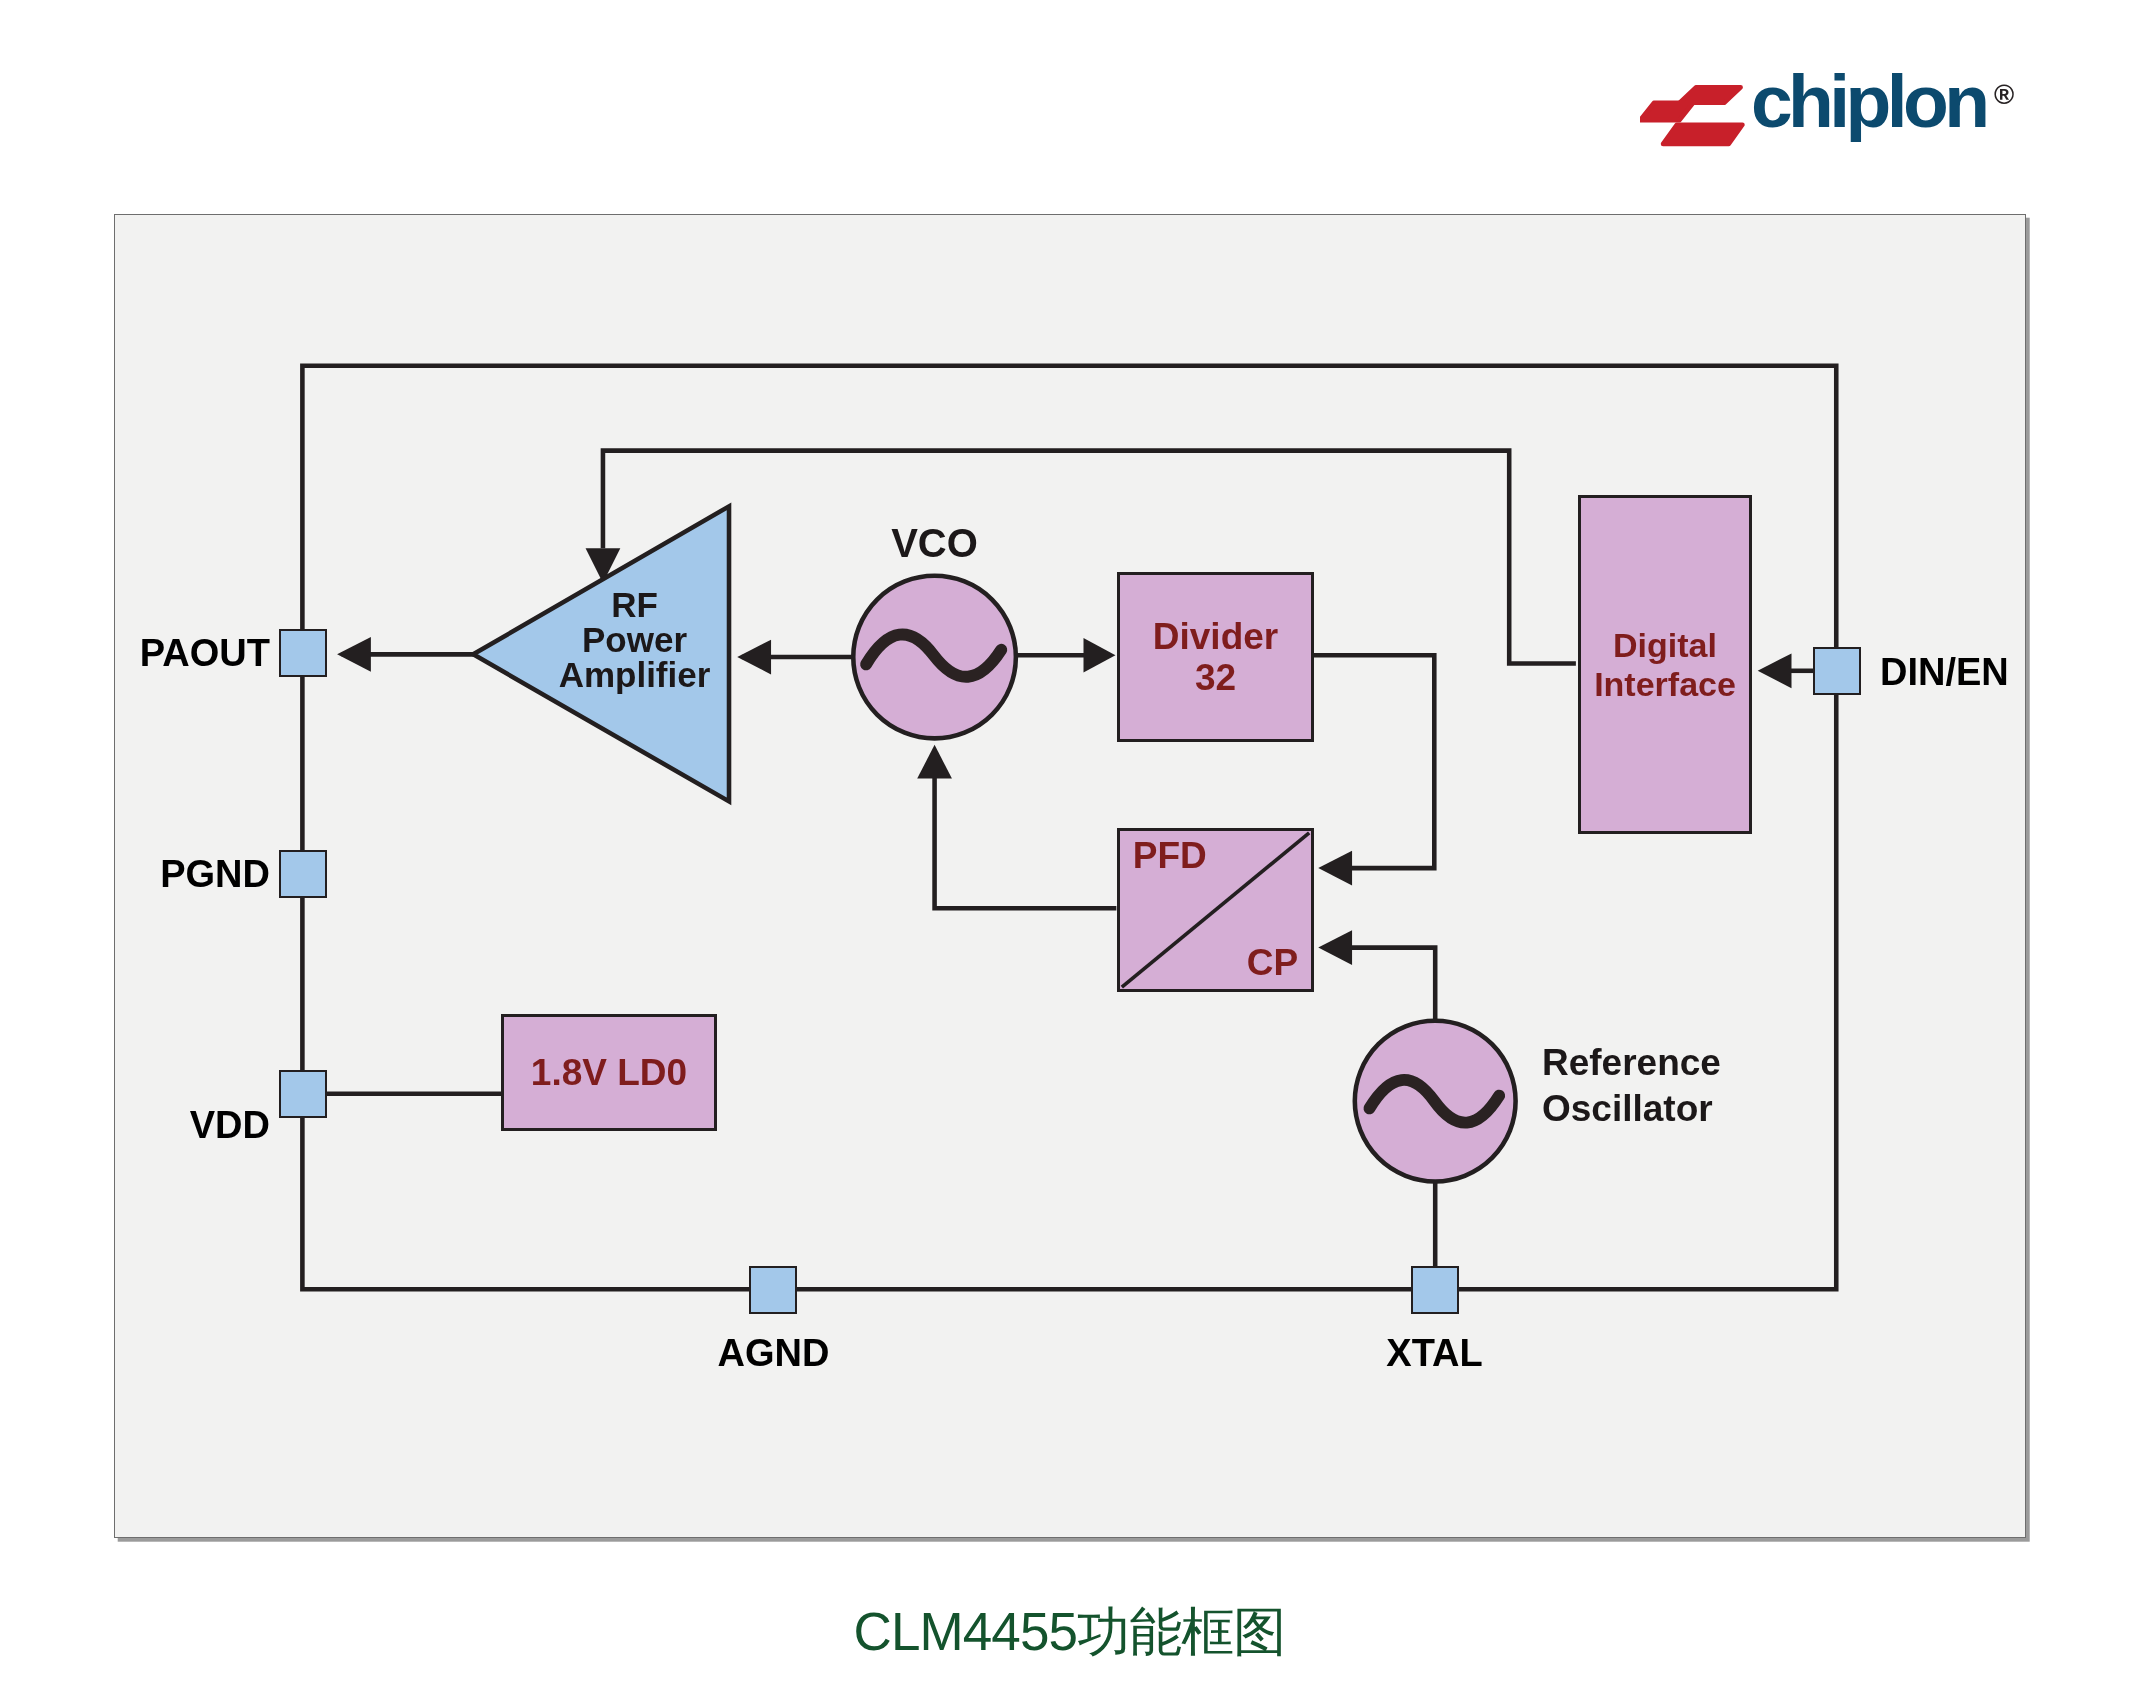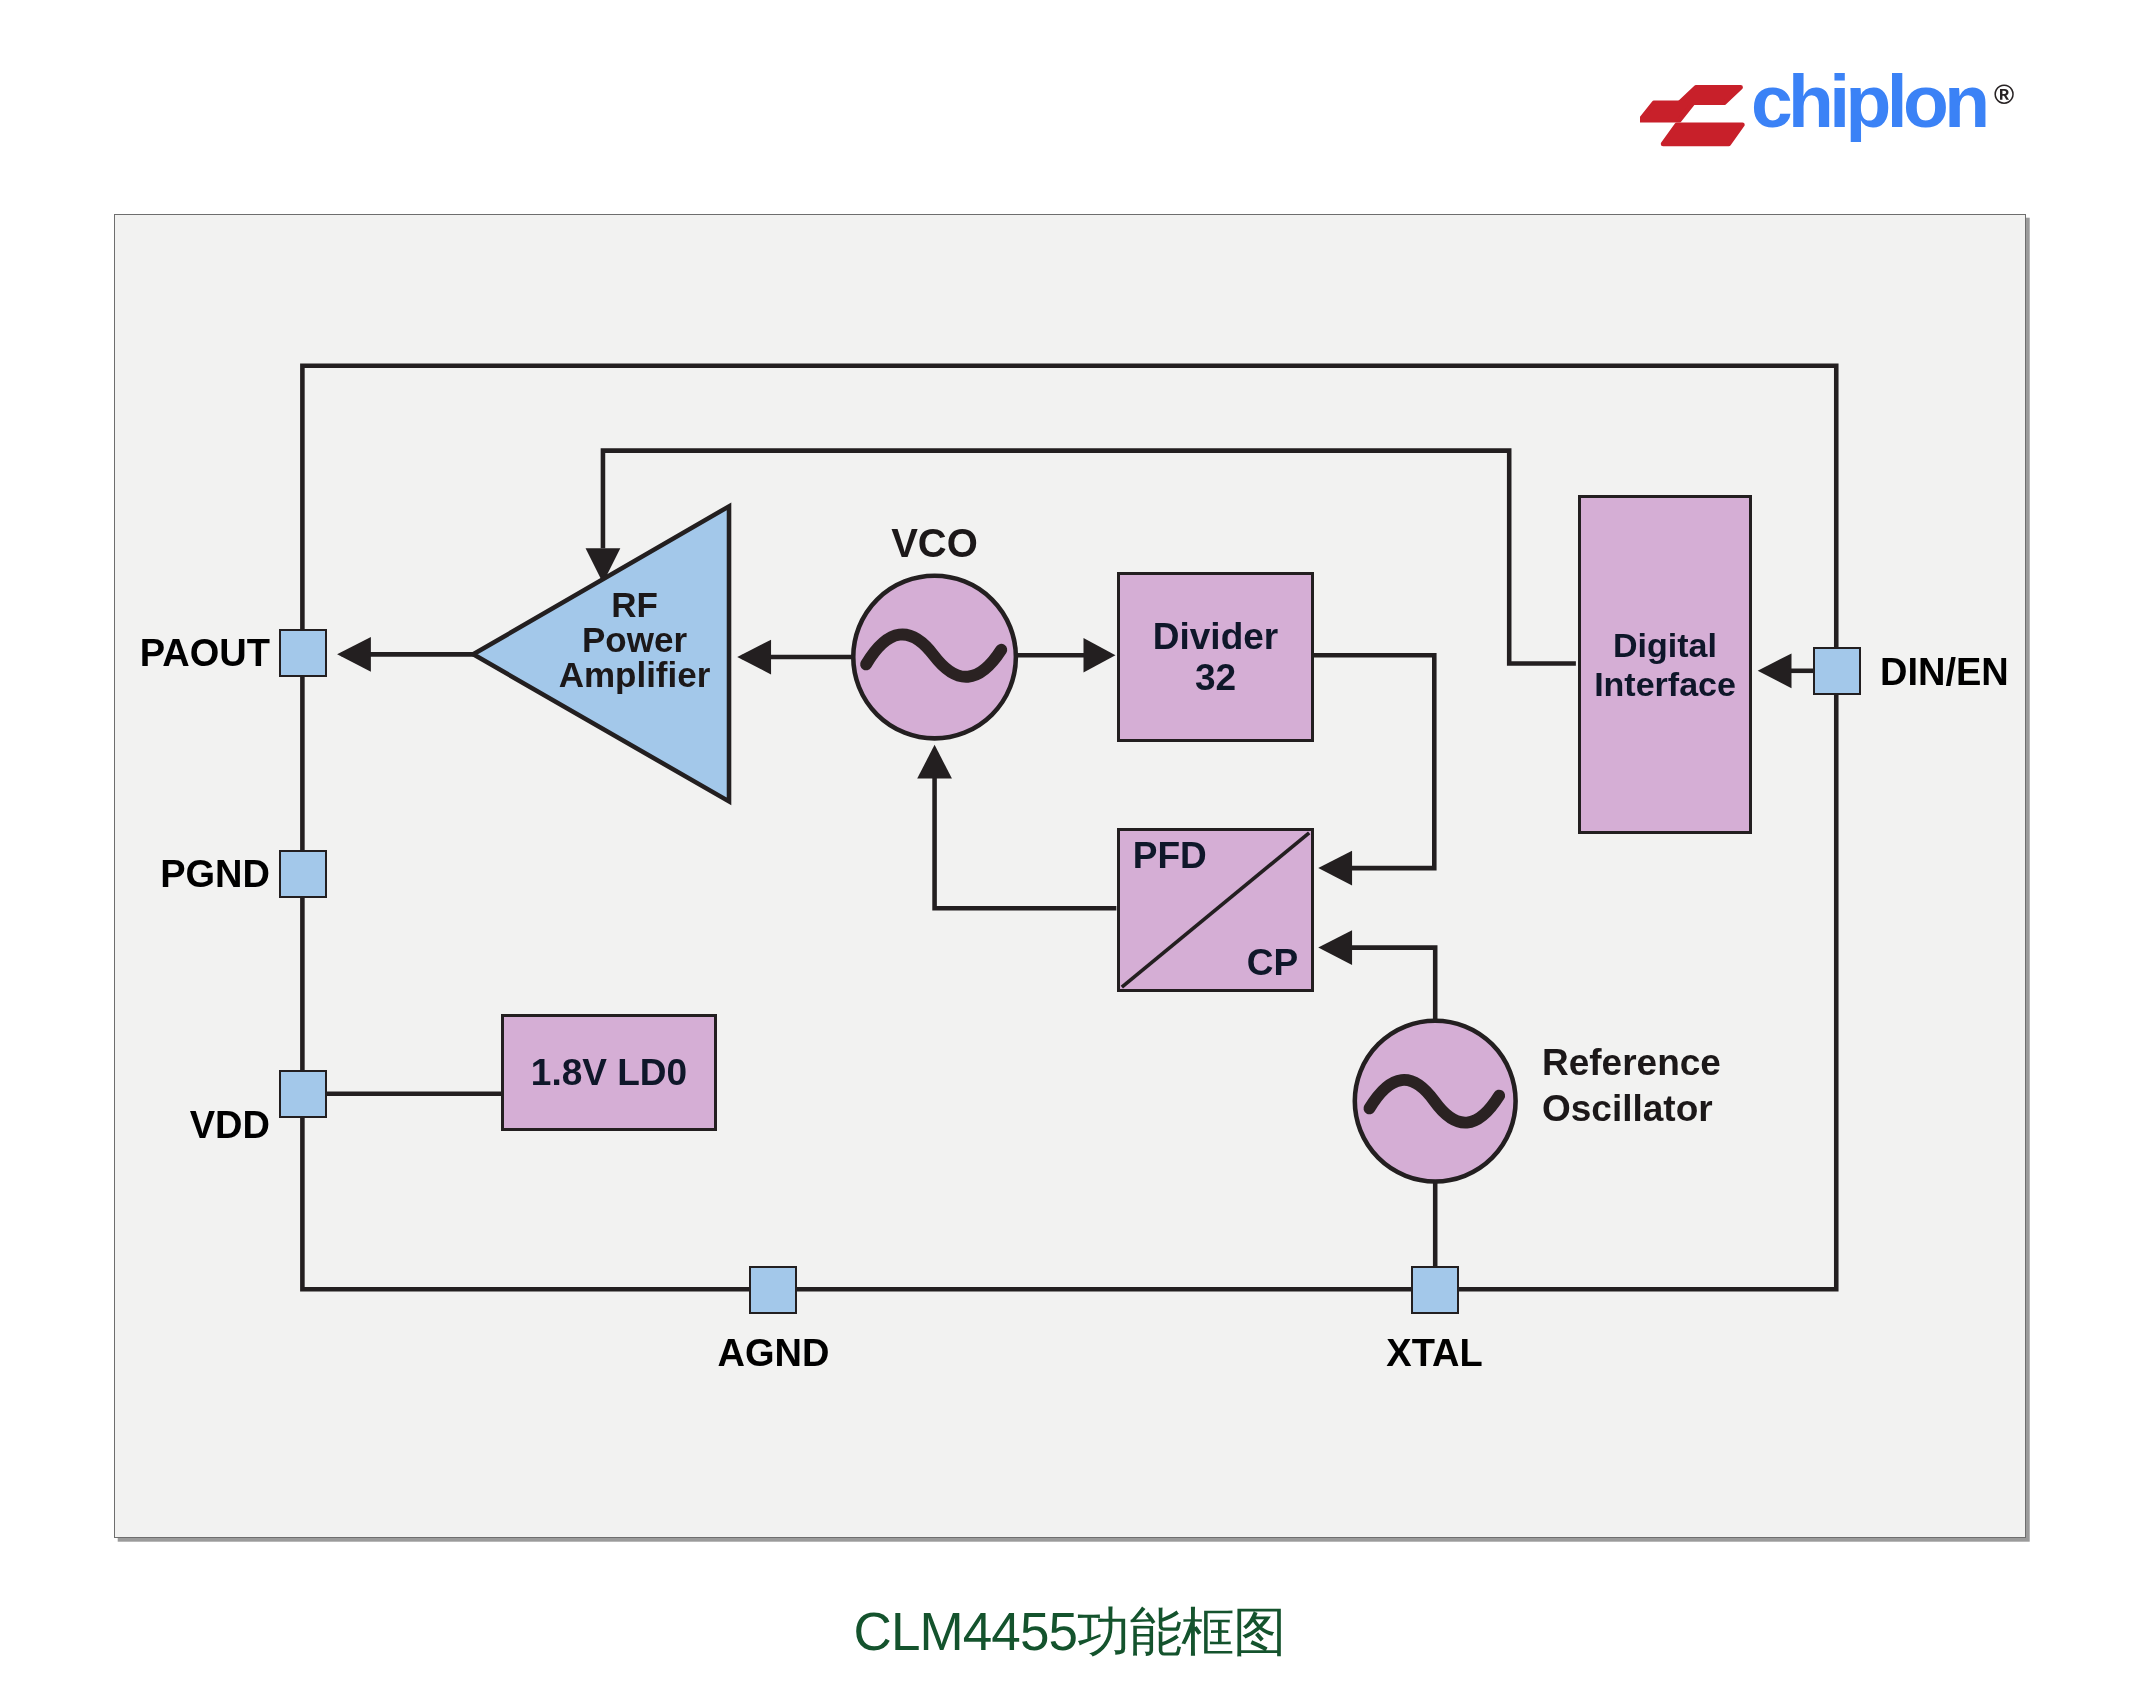--- a/index.html
+++ b/index.html
@@ -7,41 +7,41 @@
        font-family:"Liberation Sans","DejaVu Sans",sans-serif;color:#1c1819;}
   .abs{position:absolute;}
   
   #panel{left:114px;top:214px;width:1912px;height:1324px;background:#f2f2f1;
          border:1.8px solid #6e6e6e;box-shadow:3.7px 3.7px 0 #9b9b9b;box-sizing:border-box;}
   
   #wires{left:0;top:0;width:2156px;height:1707px;pointer-events:none;}
   
   .blk{background:#d5aed5;border:3.7px solid #231f20;box-sizing:border-box;
        display:flex;flex-direction:column;align-items:center;justify-content:center;
-       font-weight:bold;color:#0f172a;text-align:center;}
+       font-weight:bold;color:#7f1d1d;text-align:center;}
   .blk .ln{line-height:1.12;}
   
   .pin{width:48px;height:48px;background:#a3c8ea;border:2.7px solid #231f20;box-sizing:border-box;}
   
   .plabel{font-weight:bold;font-size:38px;white-space:nowrap;color:#000000;}
   .right{text-align:right;}
   .center{text-align:center;}
   #amp-label{width:249px;font-weight:bold;font-size:35px;line-height:35px;text-align:center;}
   #vco-label{width:183px;font-weight:bold;font-size:40px;text-align:center;}
   #refosc-label{font-weight:bold;font-size:37px;line-height:46px;}
   #pfd-box{justify-content:space-between;align-items:stretch;}
   #pfd-text{position:absolute;left:12.8px;top:3.7px;font-size:37px;}
   #cp-text{position:absolute;right:12.8px;bottom:5.5px;font-size:37px;}
   #pfd-diag{position:absolute;left:0;top:0;width:100%;height:100%;}
   
   #caption{left:704px;top:1597px;width:731px;text-align:center;font-size:53px;
            font-weight:500;letter-spacing:-0.9px;color:#14532d;}
   
   #brand-text{left:1751px;top:64px;font-size:75px;font-weight:bold;letter-spacing:-4.6px;
-              color:#3b82f6;line-height:1;}
+              color:#0c4a6e;line-height:1;}
   #brand-reg{left:1994px;top:79px;font-size:27.4px;font-weight:bold;color:#272223;}
 </style>
 </head>
 <body>
 
 <svg class="abs" style="left:1640px;top:80px;" width="110" height="73" viewBox="0 0 120 80">
   <g fill="#c8202a" stroke="#c8202a" stroke-width="5" stroke-linejoin="round">
     <polygon points="43,25 61,8 110,8 92,25"></polygon>
     <polygon points="0,44 15,25 58,25 43,44"></polygon>
     <polygon points="25,70 40,49 112,49 97,70"></polygon>

